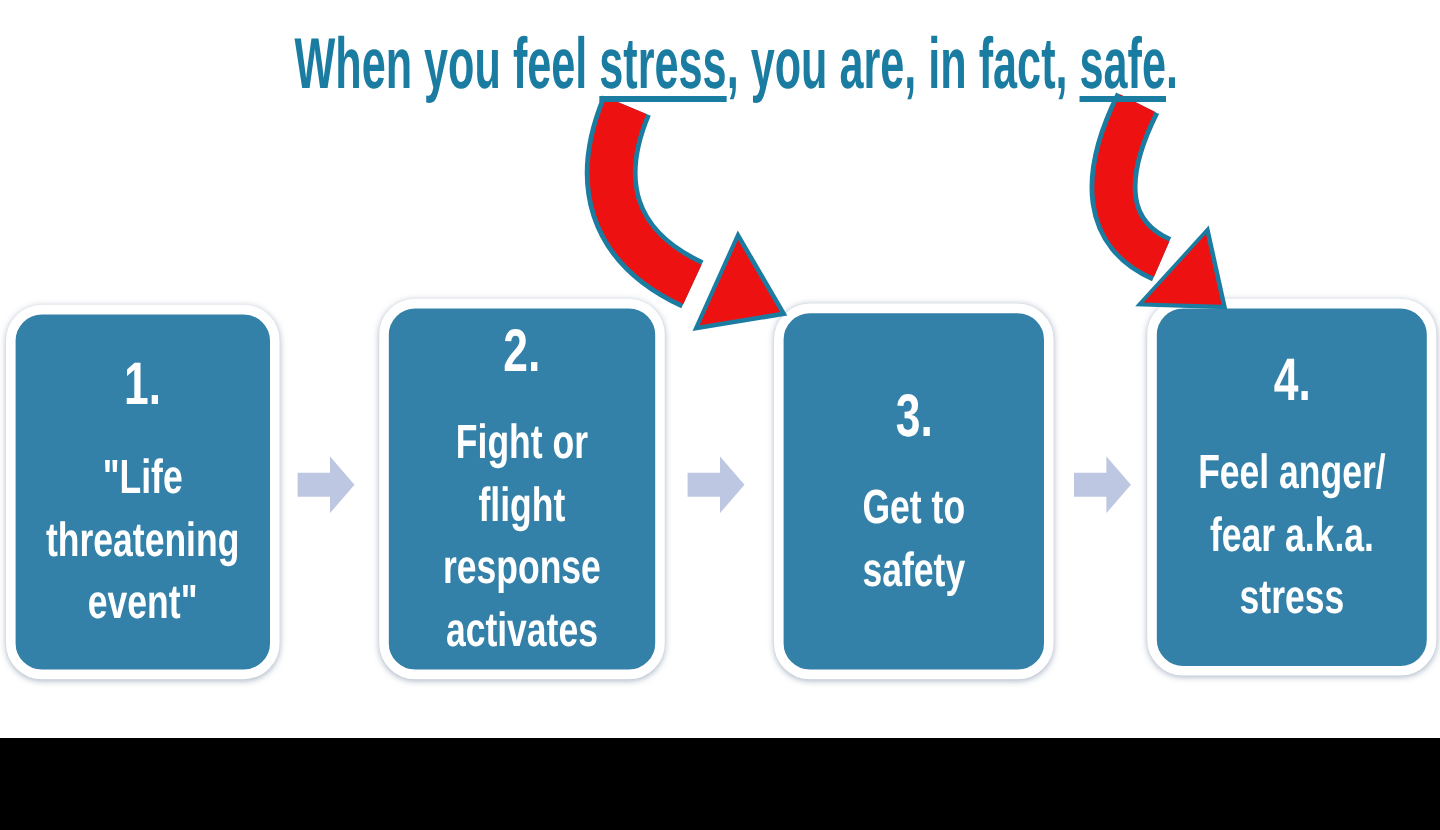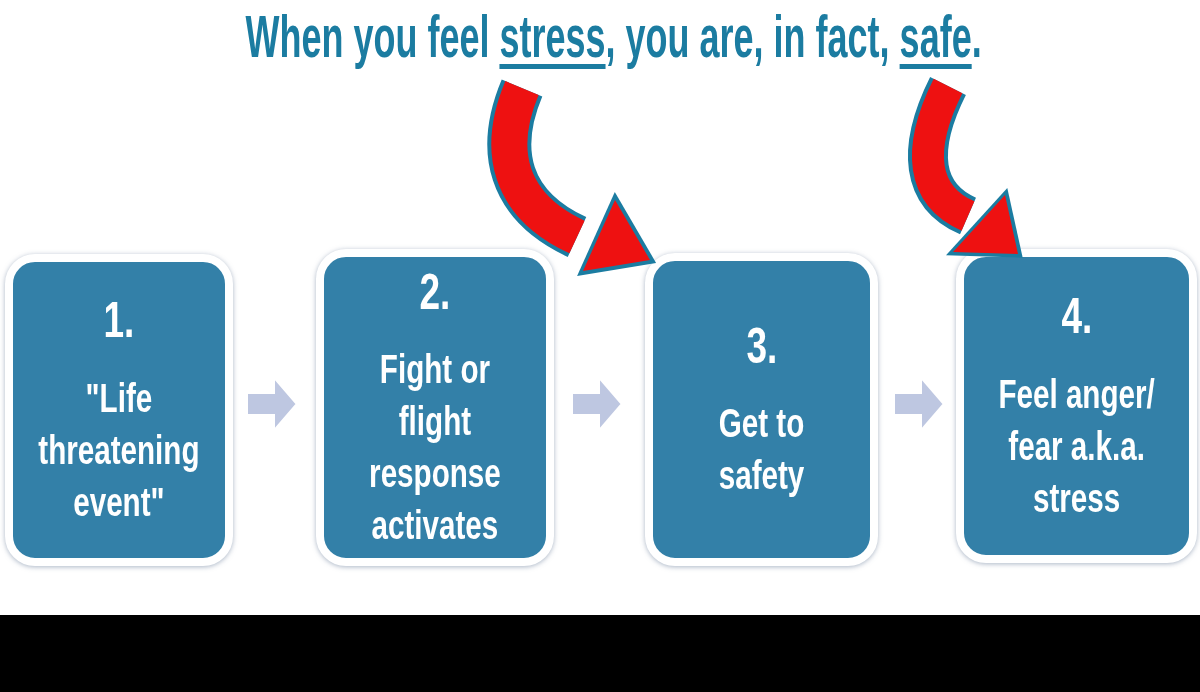--- a/index.html
+++ b/index.html
@@ -2,21 +2,21 @@
 <html><head>
 <meta charset="utf-8">
 <style>
   html,body { margin:0; padding:0; background:#ffffff; }
   .canvas {
     position:relative; width:1200px; height:692px; background:#ffffff;
     overflow:hidden; font-family:"Liberation Sans", sans-serif;
   }
   
   .title {
-    position:absolute; top:2px; left:0; width:1200px;
+    position:absolute; top:18px; left:0; width:1200px;
     text-align:center; z-index:6;
   }
   .title-inner {
     display:inline-block; font-size:60px; font-weight:bold; line-height:1.15;
     color:#1b7ca1; white-space:nowrap;
     transform:scaleX(0.60); transform-origin:50% 50%;
   }
   .u {
     text-decoration:underline;
     text-decoration-thickness:5px;

